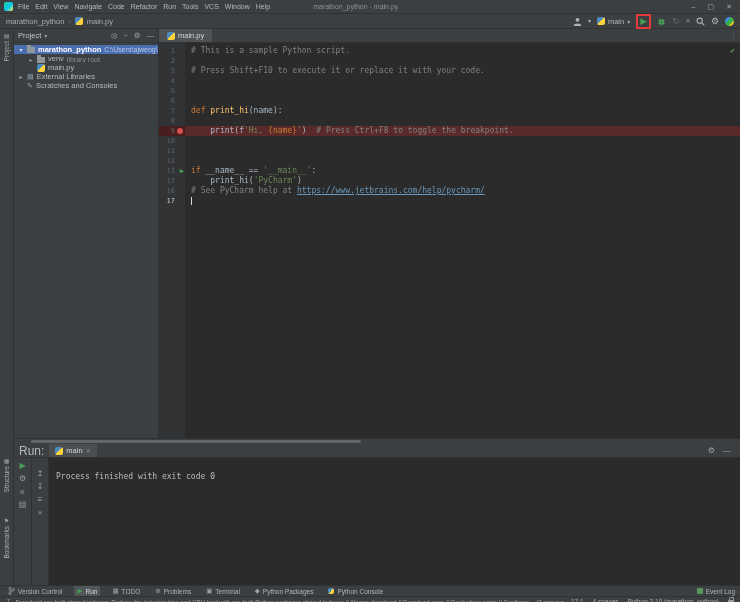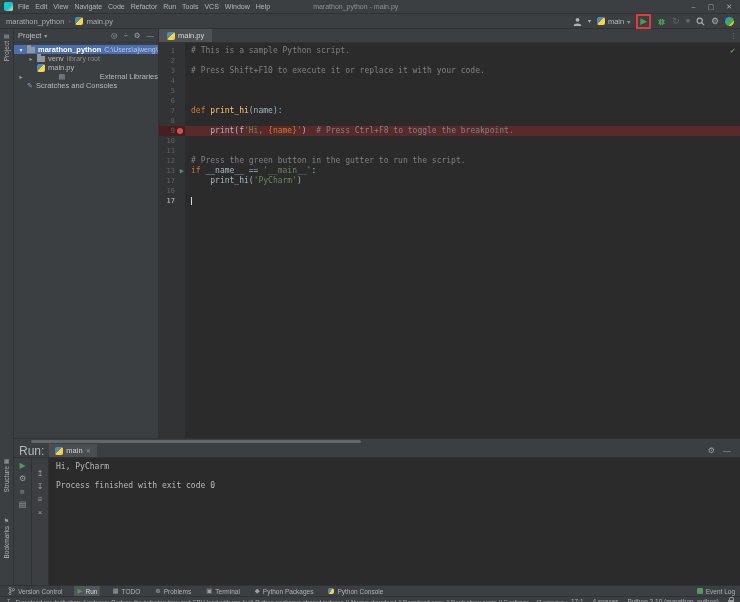--- a/index.html
+++ b/index.html
@@ -203,32 +203,32 @@
           <span class="pp-ic">⚙</span>
           <span class="pp-ic">—</span>
         </div>
         <div class="tree" id="project-tree">
             <div class="tree-row selected" style="padding-left: 4px;">
               <span class="tr-arrow">▾</span>
               <span class="ticon folder"></span>
               <span class="tr-label bold">marathon_python</span>
               <span class="tr-suffix">C:\Users\ajweng\PycharmProjects\marathon_python</span>
             </div>
-            <div class="tree-row" style="padding-left: 14px;">
+            <div class="tree-row" style="padding-left: 14px; align-items: flex-end;">
               <span class="tr-arrow">▸</span>
               <span class="ticon folder"></span>
               <span class="tr-label">venv</span>
               <span class="tr-suffix">library root</span>
             </div>
             <div class="tree-row" style="padding-left: 14px;">
               <span class="tr-arrow"></span>
               <span class="ticon python"></span>
               <span class="tr-label">main.py</span>
             </div>
-            <div class="tree-row" style="padding-left: 4px; justify-content: space-between;">
+            <div class="tree-row" style="padding-left: 4px;">
               <span class="tr-arrow">▸</span>
               <span class="tglyph">▤</span>
               <span class="tr-label">External Libraries</span>
             </div>
             <div class="tree-row" style="padding-left: 4px;">
               <span class="tr-arrow"></span>
               <span class="tglyph">✎</span>
               <span class="tr-label">Scratches and Consoles</span>
             </div>
           </div>
@@ -281,32 +281,32 @@
             <div class="code-line">
               <span class="gutter-cell"><span class="num">10</span></span>
               <span class="line-content"></span>
             </div>
             <div class="code-line">
               <span class="gutter-cell"><span class="num">11</span></span>
               <span class="line-content"></span>
             </div>
             <div class="code-line">
               <span class="gutter-cell"><span class="num">12</span></span>
-              <span class="line-content"><span class="tok-com"># Press the green button in the gutter to run the script.</span></span>
             </div>
             <div class="code-line">
               <span class="gutter-cell"><span class="num">13</span><span class="run-arrow">▶</span></span>
               <span class="line-content"><span class="tok-kw">if </span><span class="tok-def">__name__ == </span><span class="tok-str">'__main__'</span><span class="tok-def">:</span></span>
             </div>
             <div class="code-line">
               <span class="gutter-cell"><span class="num">17</span></span>
               <span class="line-content"><span class="tok-def">    print_hi(</span><span class="tok-str">'PyCharm'</span><span class="tok-def">)</span></span>
             </div>
             <div class="code-line">
               <span class="gutter-cell"><span class="num">16</span></span>
+              <span class="line-content"><span class="tok-com"># See PyCharm help at </span><span class="tok-link">https://www.jetbrains.com/help/pycharm/</span></span>
             </div>
             <div class="code-line">
               <span class="gutter-cell"><span class="num cur">17</span></span>
               <span class="line-content"><span class="caret"></span></span>
             </div>
           </div>
       </div>
     </div>
 
     <div class="hscroll-zone">
@@ -332,21 +332,21 @@
           <span class="rp-ic">⚙</span>
           <span class="rp-ic disabled">■</span>
           <span class="rp-ic">▤</span>
         </div>
         <div class="rp-toolbar2">
           <span class="rp-ic">↥</span>
           <span class="rp-ic">↧</span>
           <span class="rp-ic">≡</span>
           <span class="rp-ic">×</span>
         </div>
-        <div class="console" id="console"><div class="console-line">Hi, PyCharm</div><div class="console-line"> </div><div class="console-line">Process finished with exit code 0</div></div>
+        <div class="console" id="console"><div class="console-line"> </div><div class="console-line">Process finished with exit code 0</div></div>
       </div>
     </div>
   </div>
 </div>
 
 <div class="toolwindow-bar" id="tw-bar">
   <span class="tw-item">
       <svg width="7" height="8" viewBox="0 0 7 8">
         <circle cx="2" cy="1.5" r="1.1" fill="none" stroke="#9da0a2" stroke-width="0.8"></circle>
         <circle cx="2" cy="6.5" r="1.1" fill="none" stroke="#9da0a2" stroke-width="0.8"></circle>

